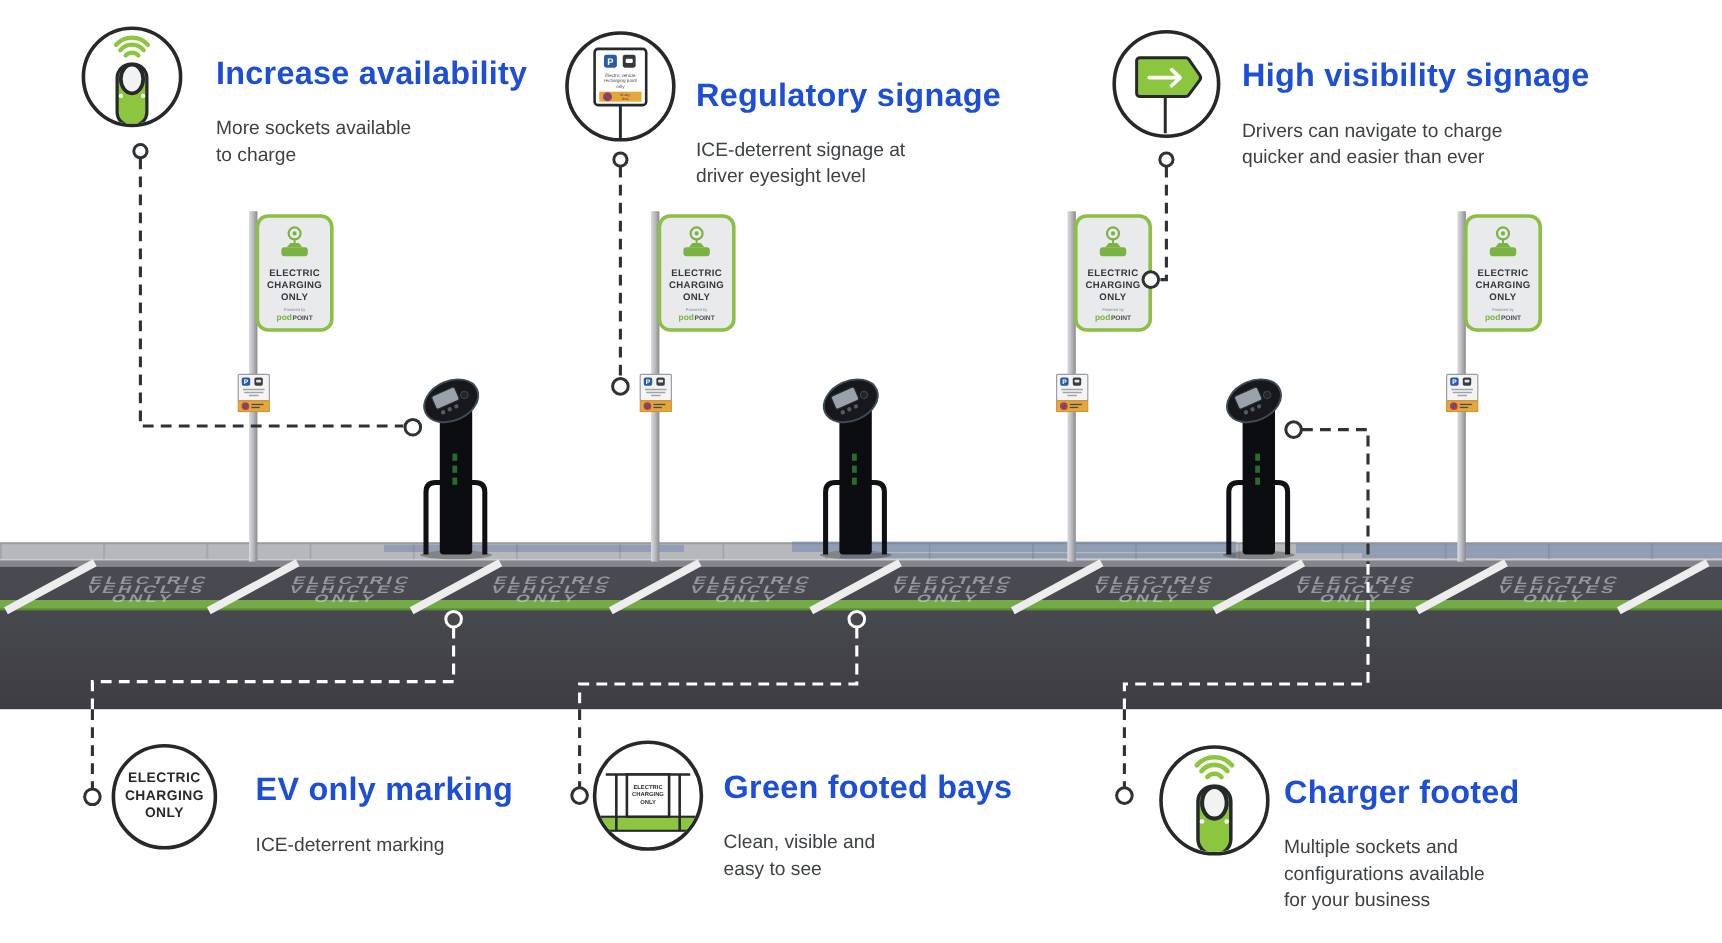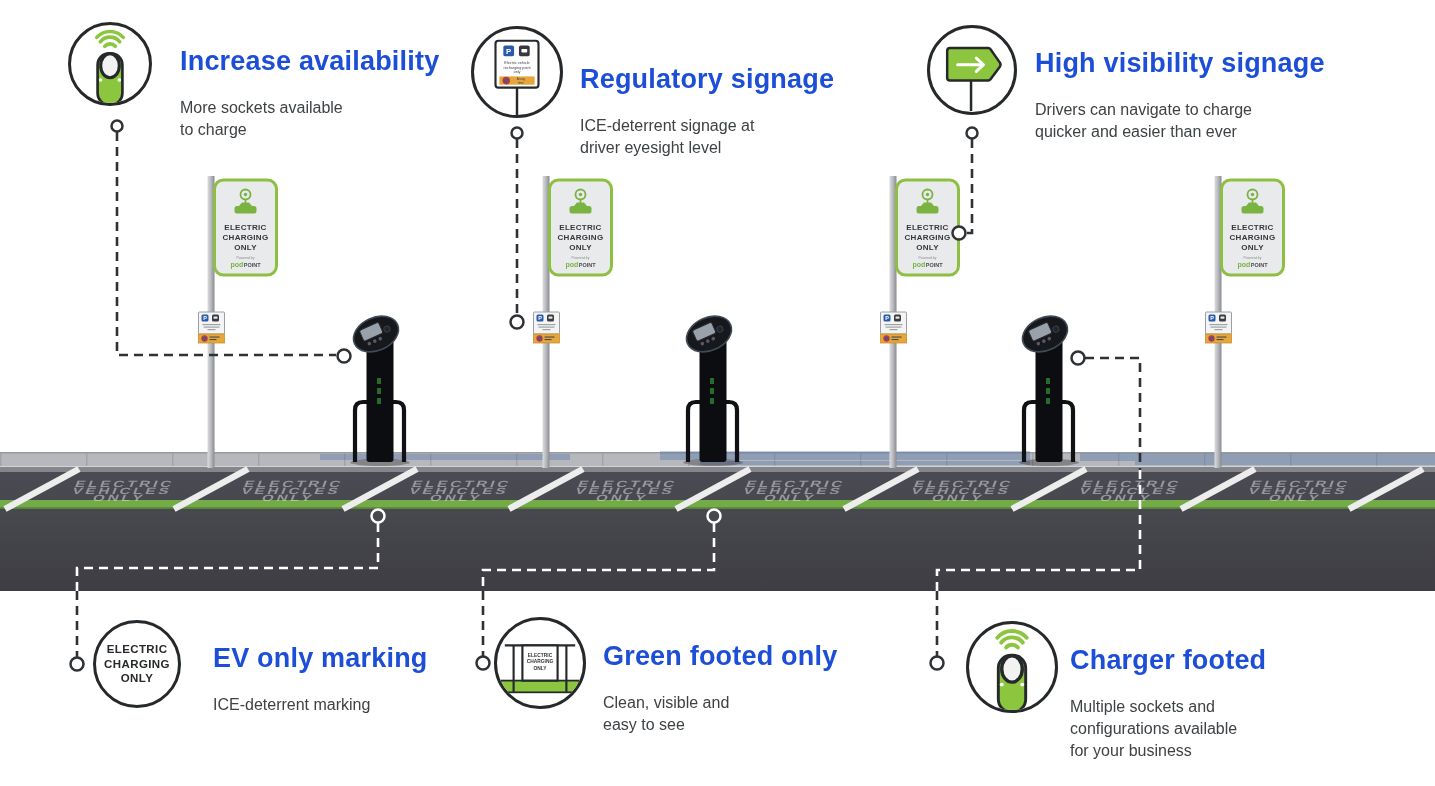--- a/index.html
+++ b/index.html
@@ -266,21 +266,21 @@
       <path d="M8,26 H80" stroke="#26292b" stroke-width="2.2"></path>
       <path d="M17,26 V74" stroke="#26292b" stroke-width="2.2"></path>
       <path d="M71,26 V74" stroke="#26292b" stroke-width="2.2"></path>
       <rect x="26" y="26" width="36" height="36" fill="#ffffff" stroke="#26292b" stroke-width="2.2"></rect>
       <text x="44" y="38" text-anchor="middle" font-size="5" font-weight="bold" fill="#333333">ELECTRIC</text>
       <text x="44" y="44.5" text-anchor="middle" font-size="5" font-weight="bold" fill="#333333">CHARGING</text>
       <text x="44" y="51" text-anchor="middle" font-size="5" font-weight="bold" fill="#333333">ONLY</text>
     </svg>
   </div>
   <div class="cblock" style="left:603px;top:641px;">
-    <h2>Green footed only</h2>
+    <h2>Green footed bays</h2>
     <p>Clean, visible and
 easy to see</p>
   </div>
 
   <div class="badge" style="left:966px;top:621px;width:92px;height:92px;">
     <svg viewBox="0 0 88 88">
       <g stroke="#8cc63f" stroke-width="4" fill="none" stroke-linecap="round">
         <path d="M38,24 A 8,8 0 0 1 50,24"></path>
         <path d="M33,19 A 14,14 0 0 1 55,19"></path>
         <path d="M29,14 A 20,20 0 0 1 59,14"></path>

